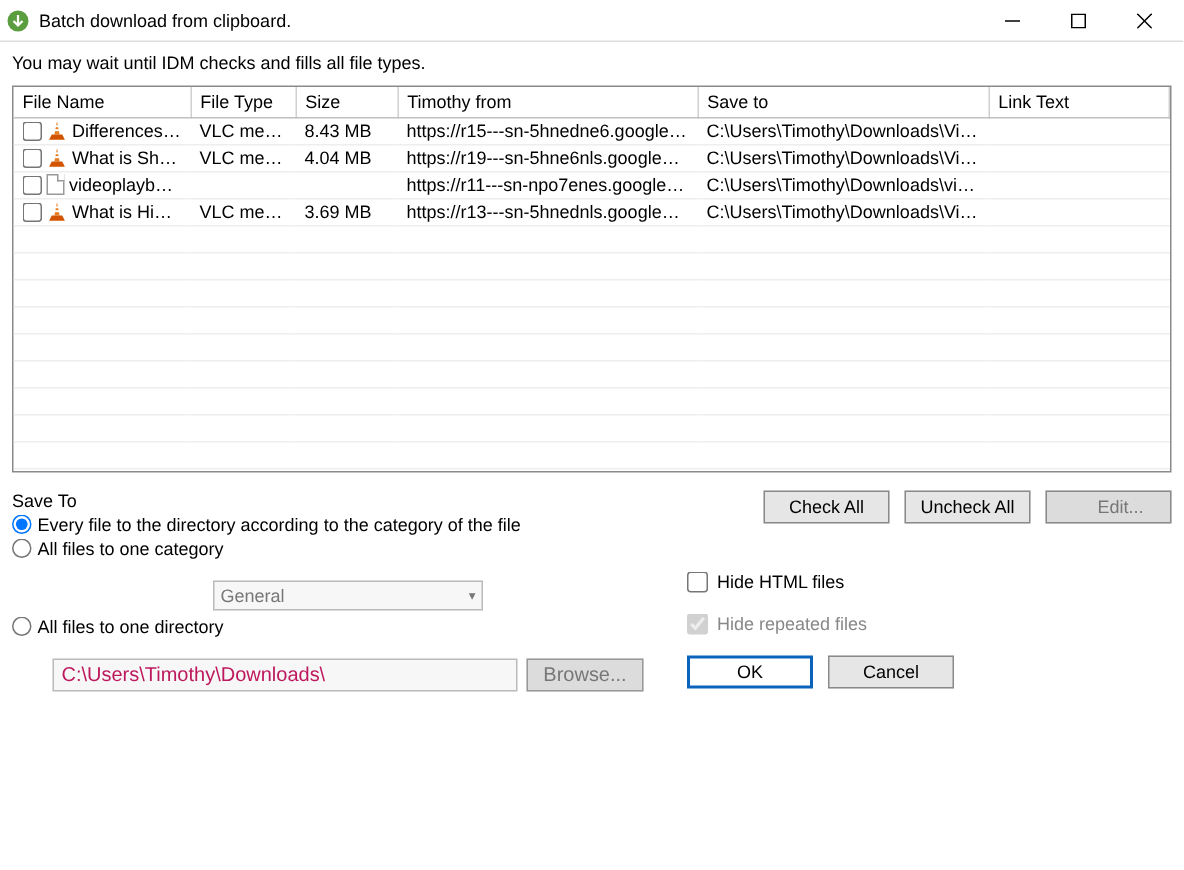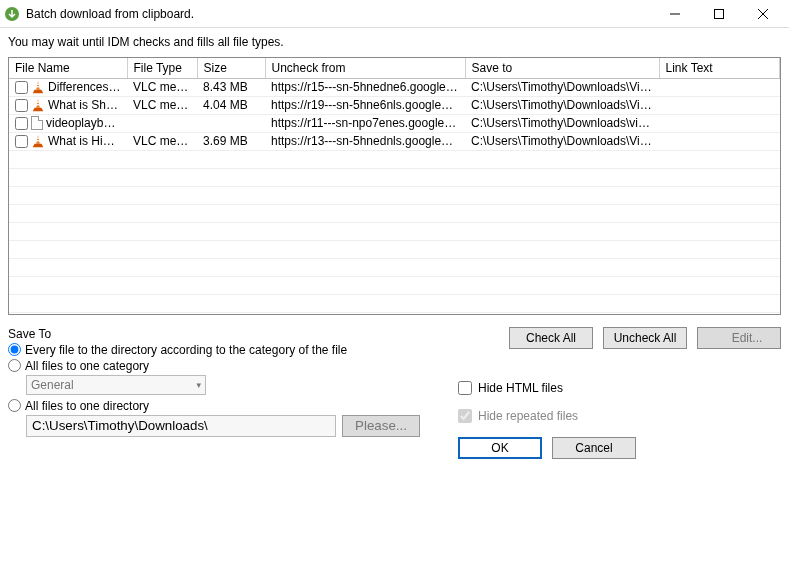--- a/index.html
+++ b/index.html
@@ -24,24 +24,24 @@
 .fn-cell input[type=checkbox] { width: 13px; height: 13px; }
 .vlc-icon { width: 14px; height: 14px; flex-shrink: 0; }
 .file-icon { width: 12px; height: 14px; border: 1px solid #999; background: #fff; flex-shrink: 0; position: relative; }
 .file-icon::before { content: ""; position: absolute; top: -1px; right: -1px; width: 4px; height: 4px; background: #fff; border-left: 1px solid #999; border-bottom: 1px solid #999; }
 .fn-text { overflow: hidden; text-overflow: ellipsis; white-space: nowrap; }
 .bottom { display: flex; padding: 4px 8px 10px 8px; gap: 20px; }
 .saveto { width: 430px; }
 .saveto-title { margin-bottom: 2px; }
 .radio-row { display: flex; align-items: center; gap: 4px; margin: 2px 0; }
 .radio-row input[type=radio] { width: 13px; height: 13px; }
-.indent { margin-left: 18px; display: flex; align-items: center; gap: 6px; margin-top: 2px; margin-bottom: 4px; }
+.indent { margin-left: 18px; display: flex; align-items: center; gap: 6px; margin-top: 14px; margin-bottom: 4px; justify-content: center; }
 .select { width: 180px; height: 20px; padding: 1px 4px; border: 1px solid #bbb; background: #f7f7f7; color: #777; display: flex; align-items: center; justify-content: space-between; }
 .select .chev { font-size: 9px; }
-.text-input { width: 310px; height: 22px; padding: 2px 5px; border: 1px solid #bbb; background: #f7f7f7; color: #000000; }
+.text-input { width: 310px; height: 22px; padding: 2px 5px; border: 1px solid #bbb; background: #f7f7f7; color: #be185d; }
 .browse-btn { width: 78px; height: 22px; border: 1px solid #999; background: #dcdcdc; color: #777; }
 .right-col { flex: 1; }
 .btn-row { display: flex; gap: 10px; margin-bottom: 32px; justify-content: flex-end; }
 .btn { width: 84px; height: 22px; border: 1px solid #8a8a8a; background: #e6e6e6; font-size: 12px; cursor: pointer; display: inline-flex; align-items: center; justify-content: center; }
 .btn.disabled { color: #777; background: #dcdcdc; padding-left: 16px; }
 .btn.primary { border: 2px solid #0a64bc; background: #fff; }
 .chk-row { display: flex; align-items: center; gap: 6px; margin: 4px 0 14px 0; }
 .chk-row input[type=checkbox] { width: 14px; height: 14px; }
 .chk-disabled { color: #888; }
 .ok-row { display: flex; gap: 10px; justify-content: flex-start; margin-top: 12px; }
@@ -88,21 +88,21 @@
         <col class="col-size">
         <col class="col-from">
         <col class="col-save">
         <col class="col-link">
     </colgroup>
     <thead>
       <tr>
         <th>File Name</th>
         <th>File Type</th>
         <th>Size</th>
-        <th>Uncheck from</th>
+        <th>Timothy from</th>
         <th>Save to</th>
         <th>Link Text</th>
       </tr>
     </thead>
     <tbody id="tbody">
         <tr>
           <td>
             <div class="fn-cell">
               <input type="checkbox" style="">
               <svg class="vlc-icon" viewBox="0 0 16 16">
@@ -304,21 +304,21 @@
         <span>General</span>
         <span class="chev">▾</span>
       </div>
     </div>
     <label class="radio-row">
       <input type="radio" name="st" style="">
       <span>All files to one directory</span>
     </label>
     <div class="indent">
       <input class="text-input" type="text" disabled="" value="C:\Users\Timothy\Downloads\" style="">
-      <button class="browse-btn" disabled="">Please...</button>
+      <button class="browse-btn" disabled="">Browse...</button>
     </div>
   </div>
 
   <div class="right-col">
     <div class="btn-row">
       <button class="btn">Check All</button>
       <button class="btn">Uncheck All</button>
       <button class="btn disabled" disabled="">Edit...</button>
     </div>
     <label class="chk-row">

